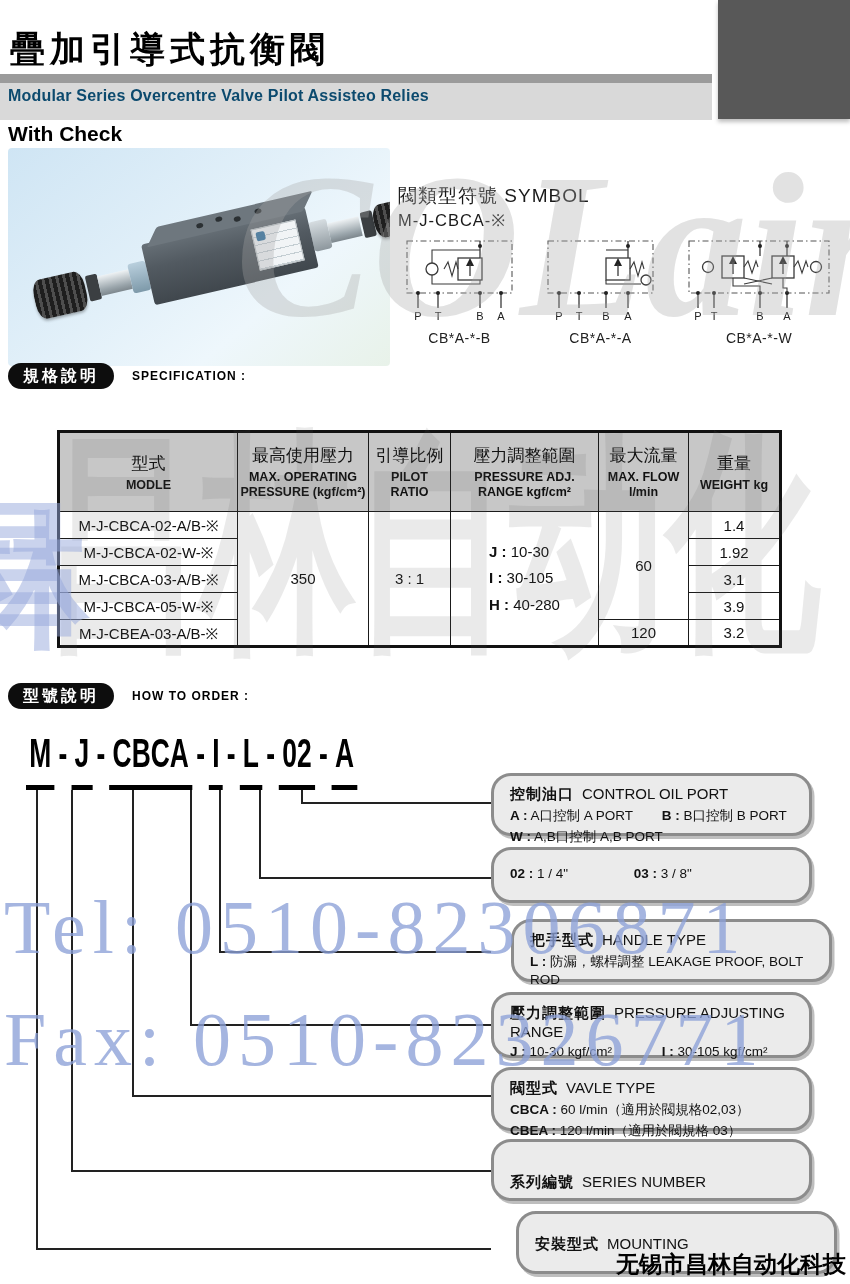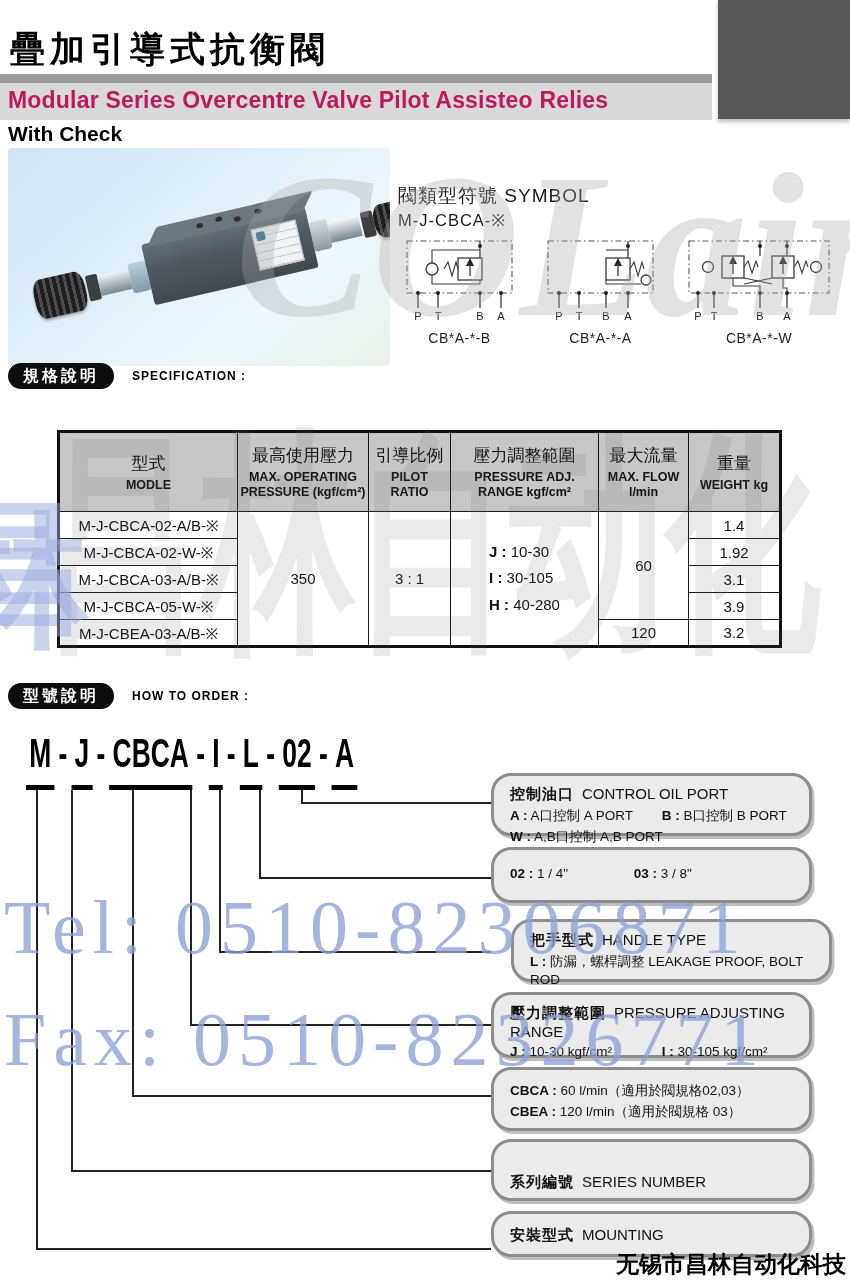--- a/index.html
+++ b/index.html
@@ -6,21 +6,21 @@
   html,body { background:#fff; }
   body { font-family:"Liberation Sans", sans-serif; color:#111; }
   #page { position:relative; width:850px; height:1284px; background:#fff; overflow:hidden; }
 
   .abs { position:absolute; }
 
   
   .title-zh { left:10px; top:26px; font-size:35px; font-weight:700; letter-spacing:5px; color:#000; }
   .bar1 { left:0; top:74px; width:712px; height:9px; background:#9b9b9b; }
   .bar2 { left:0; top:83px; width:712px; height:37px; background:#d9d9d9; }
-  .title-en { left:8px; top:87px; font-size:23px; font-weight:700; color:#be185d; letter-spacing:0.2px; }
+  .title-en { left:8px; top:87px; font-size:16px; font-weight:700; color:#0c4a6e; letter-spacing:0.2px; }
   .title-en2 { left:8px; top:122px; font-size:21px; font-weight:700; color:#000; }
   .corner-box { left:718px; top:0; width:132px; height:119px; background:#585858; box-shadow:0 3px 4px rgba(0,0,0,0.25); }
 
   
   .photo { left:8px; top:148px; width:382px; height:218px;
            background:linear-gradient(140deg,#cfe5f4 0%,#e2f0f9 45%,#eef7fc 70%,#e8f2e9 100%);
            border-radius:4px; overflow:hidden; }
   .valve { position:absolute; left:22px; top:78px; display:flex; align-items:center; transform:rotate(-13deg); }
   .knob { width:52px; height:40px; border-radius:9px/15px;
           background:repeating-linear-gradient(90deg,#1e1e1e 0 4px,#4e4e4e 4px 7px); box-shadow:0 2px 3px rgba(0,0,0,0.3); }
@@ -367,29 +367,30 @@
   <div class="abs callout" style="top:992px; height:66px;">
     <div class="co-title"><span class="zh">壓力調整範圍</span><span class="en">PRESSURE ADJUSTING RANGE</span></div>
     <div class="co-row">
       <span class="co-seg"><b>J :</b> <span>10-30  kgf/cm²</span></span>
       <span class="co-seg last"><b>I  :</b> <span>30-105 kgf/cm²</span></span>
     </div>
     <div class="co-row"><b>H :</b> <span>70-280 kgf/cm²</span></div>
   </div>
 
   <div class="abs callout" style="top:1067px; height:64px;">
+    <div class="co-title"><span class="zh">閥型式</span><span class="en">VAVLE TYPE</span></div>
     <div class="co-row"><b>CBCA :</b> <span>60 l/min（適用於閥規格02,03）</span></div>
     <div class="co-row"><b>CBEA :</b> <span>120 l/min（適用於閥規格 03）</span></div>
   </div>
 
   <div class="abs callout vcenter" style="top:1139px; height:62px;align-items:flex-end;">
     <div class="co-title"><span class="zh">系列編號</span><span class="en">SERIES NUMBER</span></div>
   </div>
 
-  <div class="abs callout vcenter" style="top:1211px; height:46px;">
+  <div class="abs callout vcenter" style="top:1211px; height:63px;margin-left:25px;">
     <div class="co-title"><span class="zh">安裝型式</span><span class="en">MOUNTING</span></div>
   </div>
 
   <div class="abs company">无锡市昌林自动化科技</div>
 
   <div class="wm wm-logo">COLair</div>
   <div class="wm wm-brand">昌林自动化</div>
   <div class="wm wm-left">昌林</div>
   <div class="wm wm-tel">Tel: 0510-82306871</div>
   <div class="wm wm-fax">Fax: 0510-82326771</div>

